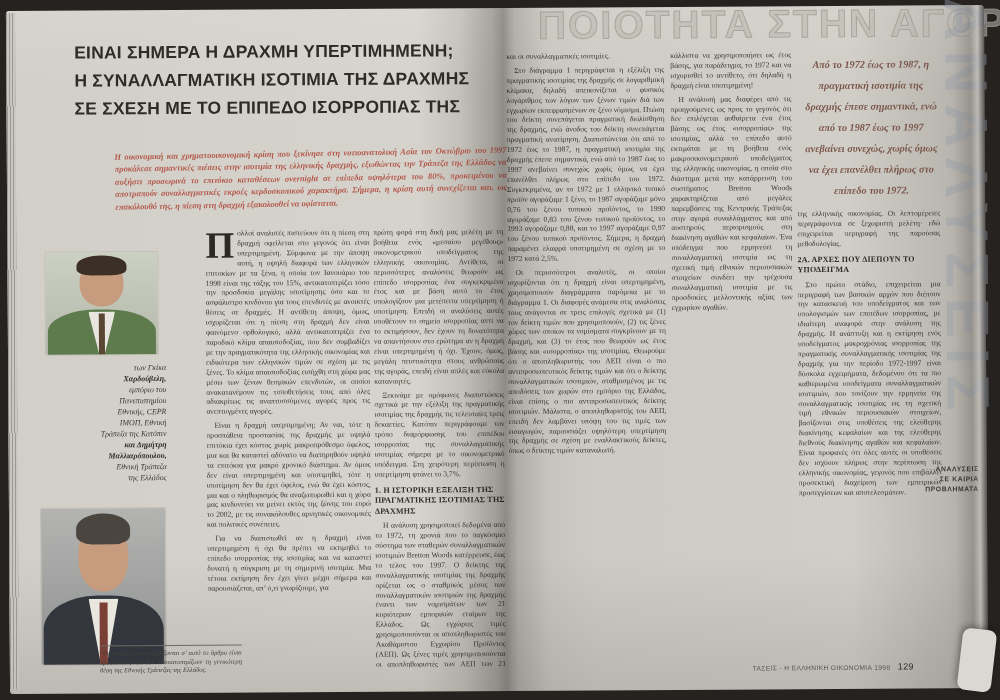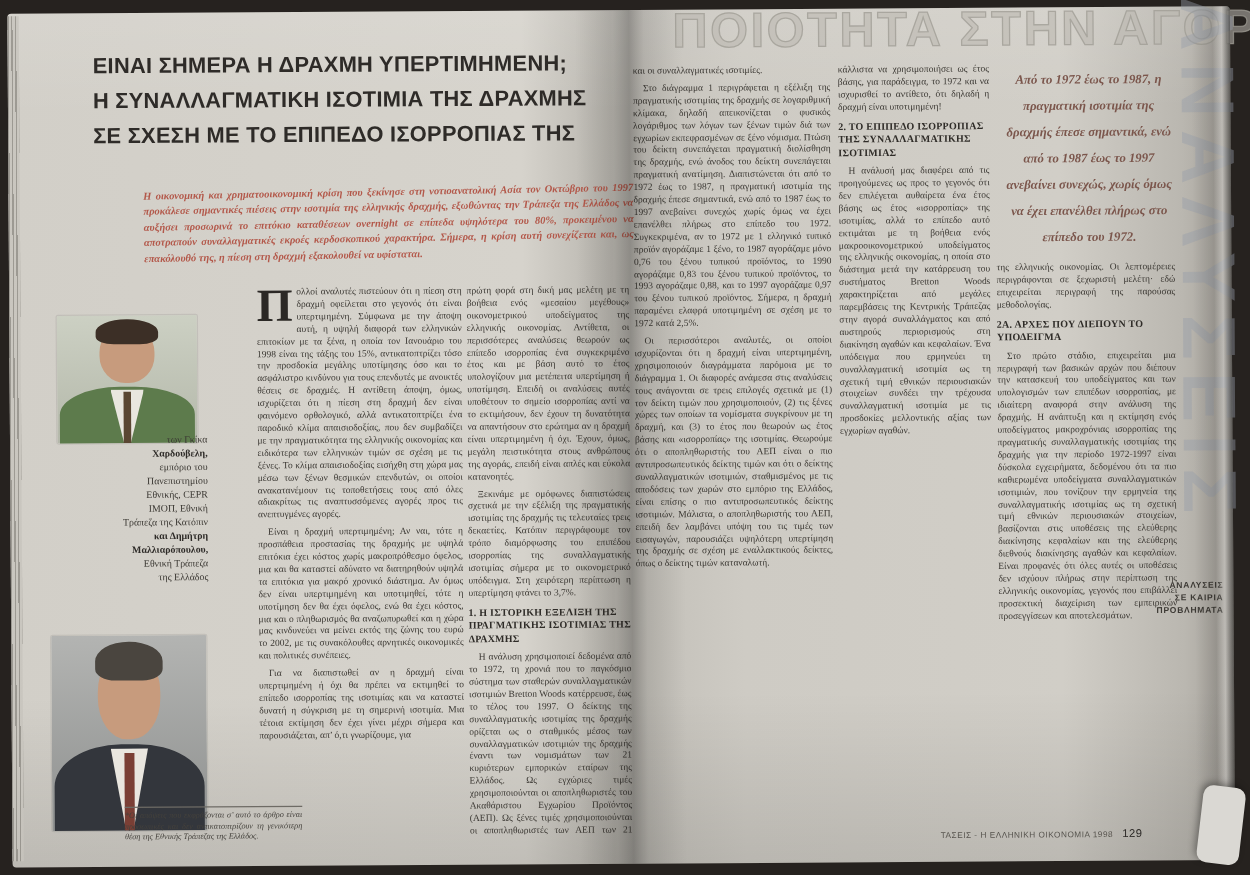--- a/index.html
+++ b/index.html
@@ -18,22 +18,22 @@
          background:linear-gradient(90deg,rgba(0,0,0,0) 0%,rgba(0,0,0,0.12) 55%,rgba(255,255,255,0.25) 78%,rgba(0,0,0,0.45) 100%);}
   .corner-tab{position:absolute;left:958px;top:632px;width:34px;height:62px;background:#dad8d3;
          border-radius:8px;transform:rotate(7deg);box-shadow:-2px -2px 6px rgba(0,0,0,0.35);}
 
   
   .title{position:absolute;left:76px;top:36px;width:416px;margin:0;
          font-family:"Liberation Sans",sans-serif;font-weight:800;font-size:17.5px;line-height:28px;
          color:#2e2b28;letter-spacing:.2px;}
   .intro{position:absolute;left:116px;top:147px;width:392px;transform:rotate(-0.7deg);
          font-style:italic;font-weight:bold;font-size:8.4px;line-height:12.4px;color:#b3584a;text-align:justify;}
-  .byline{position:absolute;left:34px;top:344px;width:132px;text-align:right;
-         font-size:7.9px;line-height:11px;color:#3b3833;}
+  .byline{position:absolute;left:34px;top:360px;width:132px;text-align:right;
+         font-style:italic;font-size:7.9px;line-height:11px;color:#3b3833;}
   .byline .bold{font-weight:bold;color:#2e2b28;}
   .portrait{position:absolute;overflow:hidden;border-radius:1px;box-shadow:0 0 0 1px rgba(0,0,0,0.08);}
   .portrait .bg{position:absolute;inset:0;}
   .portrait .head{position:absolute;left:30%;top:7%;width:40%;height:46%;background:#c79b7d;border-radius:48% 48% 46% 46%;}
   .portrait .hair{position:absolute;left:28%;top:3%;width:44%;height:20%;border-radius:50% 50% 30% 30%;}
   .portrait .torso{position:absolute;left:2%;bottom:-4%;width:96%;height:48%;border-radius:45% 45% 0 0;}
   .portrait .shirt{position:absolute;left:38%;bottom:0;width:24%;height:42%;background:#e9e6df;
          clip-path:polygon(0 0,100% 0,60% 100%,40% 100%);}
   .portrait .tie{position:absolute;left:47%;bottom:0;width:6%;height:40%;}
   .photo-1{left:46px;top:250px;width:112px;height:102px;}
@@ -145,21 +145,20 @@
     <div class="ghost-header">ΠΟΙΟΤΗΤΑ ΣΤΗΝ ΑΓΟΡΑ</div>
 
     <div class="col col-a bodytext">
       <p>και οι συναλλαγματικές ισοτιμίες.</p>
       <p class="indent">Στο διάγραμμα 1 περιγράφεται η εξέλιξη της πραγματικής ισοτιμίας της δραχμής σε λογαριθμική κλίμακα, δηλαδή απεικονίζεται ο φυσικός λογάριθμος των λόγων των ξένων τιμών διά των εγχωρίων εκπεφρασμένων σε ξένο νόμισμα. Πτώση του δείκτη συνεπάγεται πραγματική διολίσθηση της δραχμής, ενώ άνοδος του δείκτη συνεπάγεται πραγματική ανατίμηση. Διαπιστώνεται ότι από το 1972 έως το 1987, η πραγματική ισοτιμία της δραχμής έπεσε σημαντικά, ενώ από το 1987 έως το 1997 ανεβαίνει συνεχώς χωρίς όμως να έχει επανέλθει πλήρως στο επίπεδο του 1972. Συγκεκριμένα, αν το 1972 με 1 ελληνικό τυπικό προϊόν αγοράζαμε 1 ξένο, το 1987 αγοράζαμε μόνο 0,76 του ξένου τυπικού προϊόντος, το 1990 αγοράζαμε 0,83 του ξένου τυπικού προϊόντος, το 1993 αγοράζαμε 0,88, και το 1997 αγοράζαμε 0,97 του ξένου τυπικού προϊόντος. Σήμερα, η δραχμή παραμένει ελαφρά υποτιμημένη σε σχέση με το 1972 κατά 2,5%.</p>
       <p class="indent">Οι περισσότεροι αναλυτές, οι οποίοι ισχυρίζονται ότι η δραχμή είναι υπερτιμημένη, χρησιμοποιούν διαγράμματα παρόμοια με το διάγραμμα 1. Οι διαφορές ανάμεσα στις αναλύσεις τους ανάγονται σε τρεις επιλογές σχετικά με (1) τον δείκτη τιμών που χρησιμοποιούν, (2) τις ξένες χώρες των οποίων τα νομίσματα συγκρίνουν με τη δραχμή, και (3) το έτος που θεωρούν ως έτος βάσης και «ισορροπίας» της ισοτιμίας. Θεωρούμε ότι ο αποπληθωριστής του ΑΕΠ είναι ο πιο αντιπροσωπευτικός δείκτης τιμών και ότι ο δείκτης συναλλαγματικών ισοτιμιών, σταθμισμένος με τις αποδόσεις των χωρών στο εμπόριο της Ελλάδος, είναι επίσης ο πιο αντιπροσωπευτικός δείκτης ισοτιμιών. Μάλιστα, ο αποπληθωριστής του ΑΕΠ, επειδή δεν λαμβάνει υπόψη του τις τιμές των εισαγωγών, παρουσιάζει υψηλότερη υπερτίμηση της δραχμής σε σχέση με εναλλακτικούς δείκτες, όπως ο δείκτης τιμών καταναλωτή.</p>
     </div>
 
     <div class="col col-b bodytext">
       <p>κάλλιστα να χρησιμοποιήσει ως έτος βάσης, για παράδειγμα, το 1972 και να ισχυρισθεί το αντίθετο, ότι δηλαδή η δραχμή είναι υποτιμημένη!</p>
-      <h3 class="in-heading">2. ΤΟ ΕΠΙΠΕΔΟ ΙΣΟΡΡΟΠΙΑΣ ΤΗΣ ΣΥΝΑΛΛΑΓΜΑΤΙΚΗΣ ΙΣΟΤΙΜΙΑΣ</h3>
       <p class="indent">Η ανάλυσή μας διαφέρει από τις προηγούμενες ως προς το γεγονός ότι δεν επιλέγεται αυθαίρετα ένα έτος βάσης ως έτος «ισορροπίας» της ισοτιμίας, αλλά το επίπεδο αυτό εκτιμάται με τη βοήθεια ενός μακροοικονομετρικού υποδείγματος της ελληνικής οικονομίας, η οποία στο διάστημα μετά την κατάρρευση του συστήματος Bretton Woods χαρακτηρίζεται από μεγάλες παρεμβάσεις της Κεντρικής Τράπεζας στην αγορά συναλλάγματος και από αυστηρούς περιορισμούς στη διακίνηση αγαθών και κεφαλαίων. Ένα υπόδειγμα που ερμηνεύει τη συναλλαγματική ισοτιμία ως τη σχετική τιμή εθνικών περιουσιακών στοιχείων συνδέει την τρέχουσα συναλλαγματική ισοτιμία με τις προσδοκίες μελλοντικής αξίας των εγχωρίων αγαθών.</p>
     </div>
 
     <div class="col col-c bodytext">
       <div class="pull-quote">Από το 1972 έως το 1987, η πραγματική ισοτιμία της δραχμής έπεσε σημαντικά, ενώ από το 1987 έως το 1997 ανεβαίνει συνεχώς, χωρίς όμως να έχει επανέλθει πλήρως στο επίπεδο του 1972.</div>
       <p>της ελληνικής οικονομίας. Οι λεπτομέρειες περιγράφονται σε ξεχωριστή μελέτη· εδώ επιχειρείται περιγραφή της παρούσας μεθοδολογίας.</p>
       <h3 class="in-heading">2Α. ΑΡΧΕΣ ΠΟΥ ΔΙΕΠΟΥΝ ΤΟ ΥΠΟΔΕΙΓΜΑ</h3>
       <p class="indent">Στο πρώτο στάδιο, επιχειρείται μια περιγραφή των βασικών αρχών που διέπουν την κατασκευή του υποδείγματος και των υπολογισμών των επιπέδων ισορροπίας, με ιδιαίτερη αναφορά στην ανάλυση της δραχμής. Η ανάπτυξη και η εκτίμηση ενός υποδείγματος μακροχρόνιας ισορροπίας της πραγματικής συναλλαγματικής ισοτιμίας της δραχμής για την περίοδο 1972-1997 είναι δύσκολα εγχειρήματα, δεδομένου ότι τα πιο καθιερωμένα υποδείγματα συναλλαγματικών ισοτιμιών, που τονίζουν την ερμηνεία της συναλλαγματικής ισοτιμίας ως τη σχετική τιμή εθνικών περιουσιακών στοιχείων, βασίζονται στις υποθέσεις της ελεύθερης διακίνησης κεφαλαίων και της ελεύθερης διεθνούς διακίνησης αγαθών και κεφαλαίων. Είναι προφανές ότι όλες αυτές οι υποθέσεις δεν ισχύουν πλήρως στην περίπτωση της ελληνικής οικονομίας, γεγονός που επιβάλλει προσεκτική διαχείριση των εμπειρικών προσεγγίσεων και αποτελεσμάτων.</p>
     </div>
 

